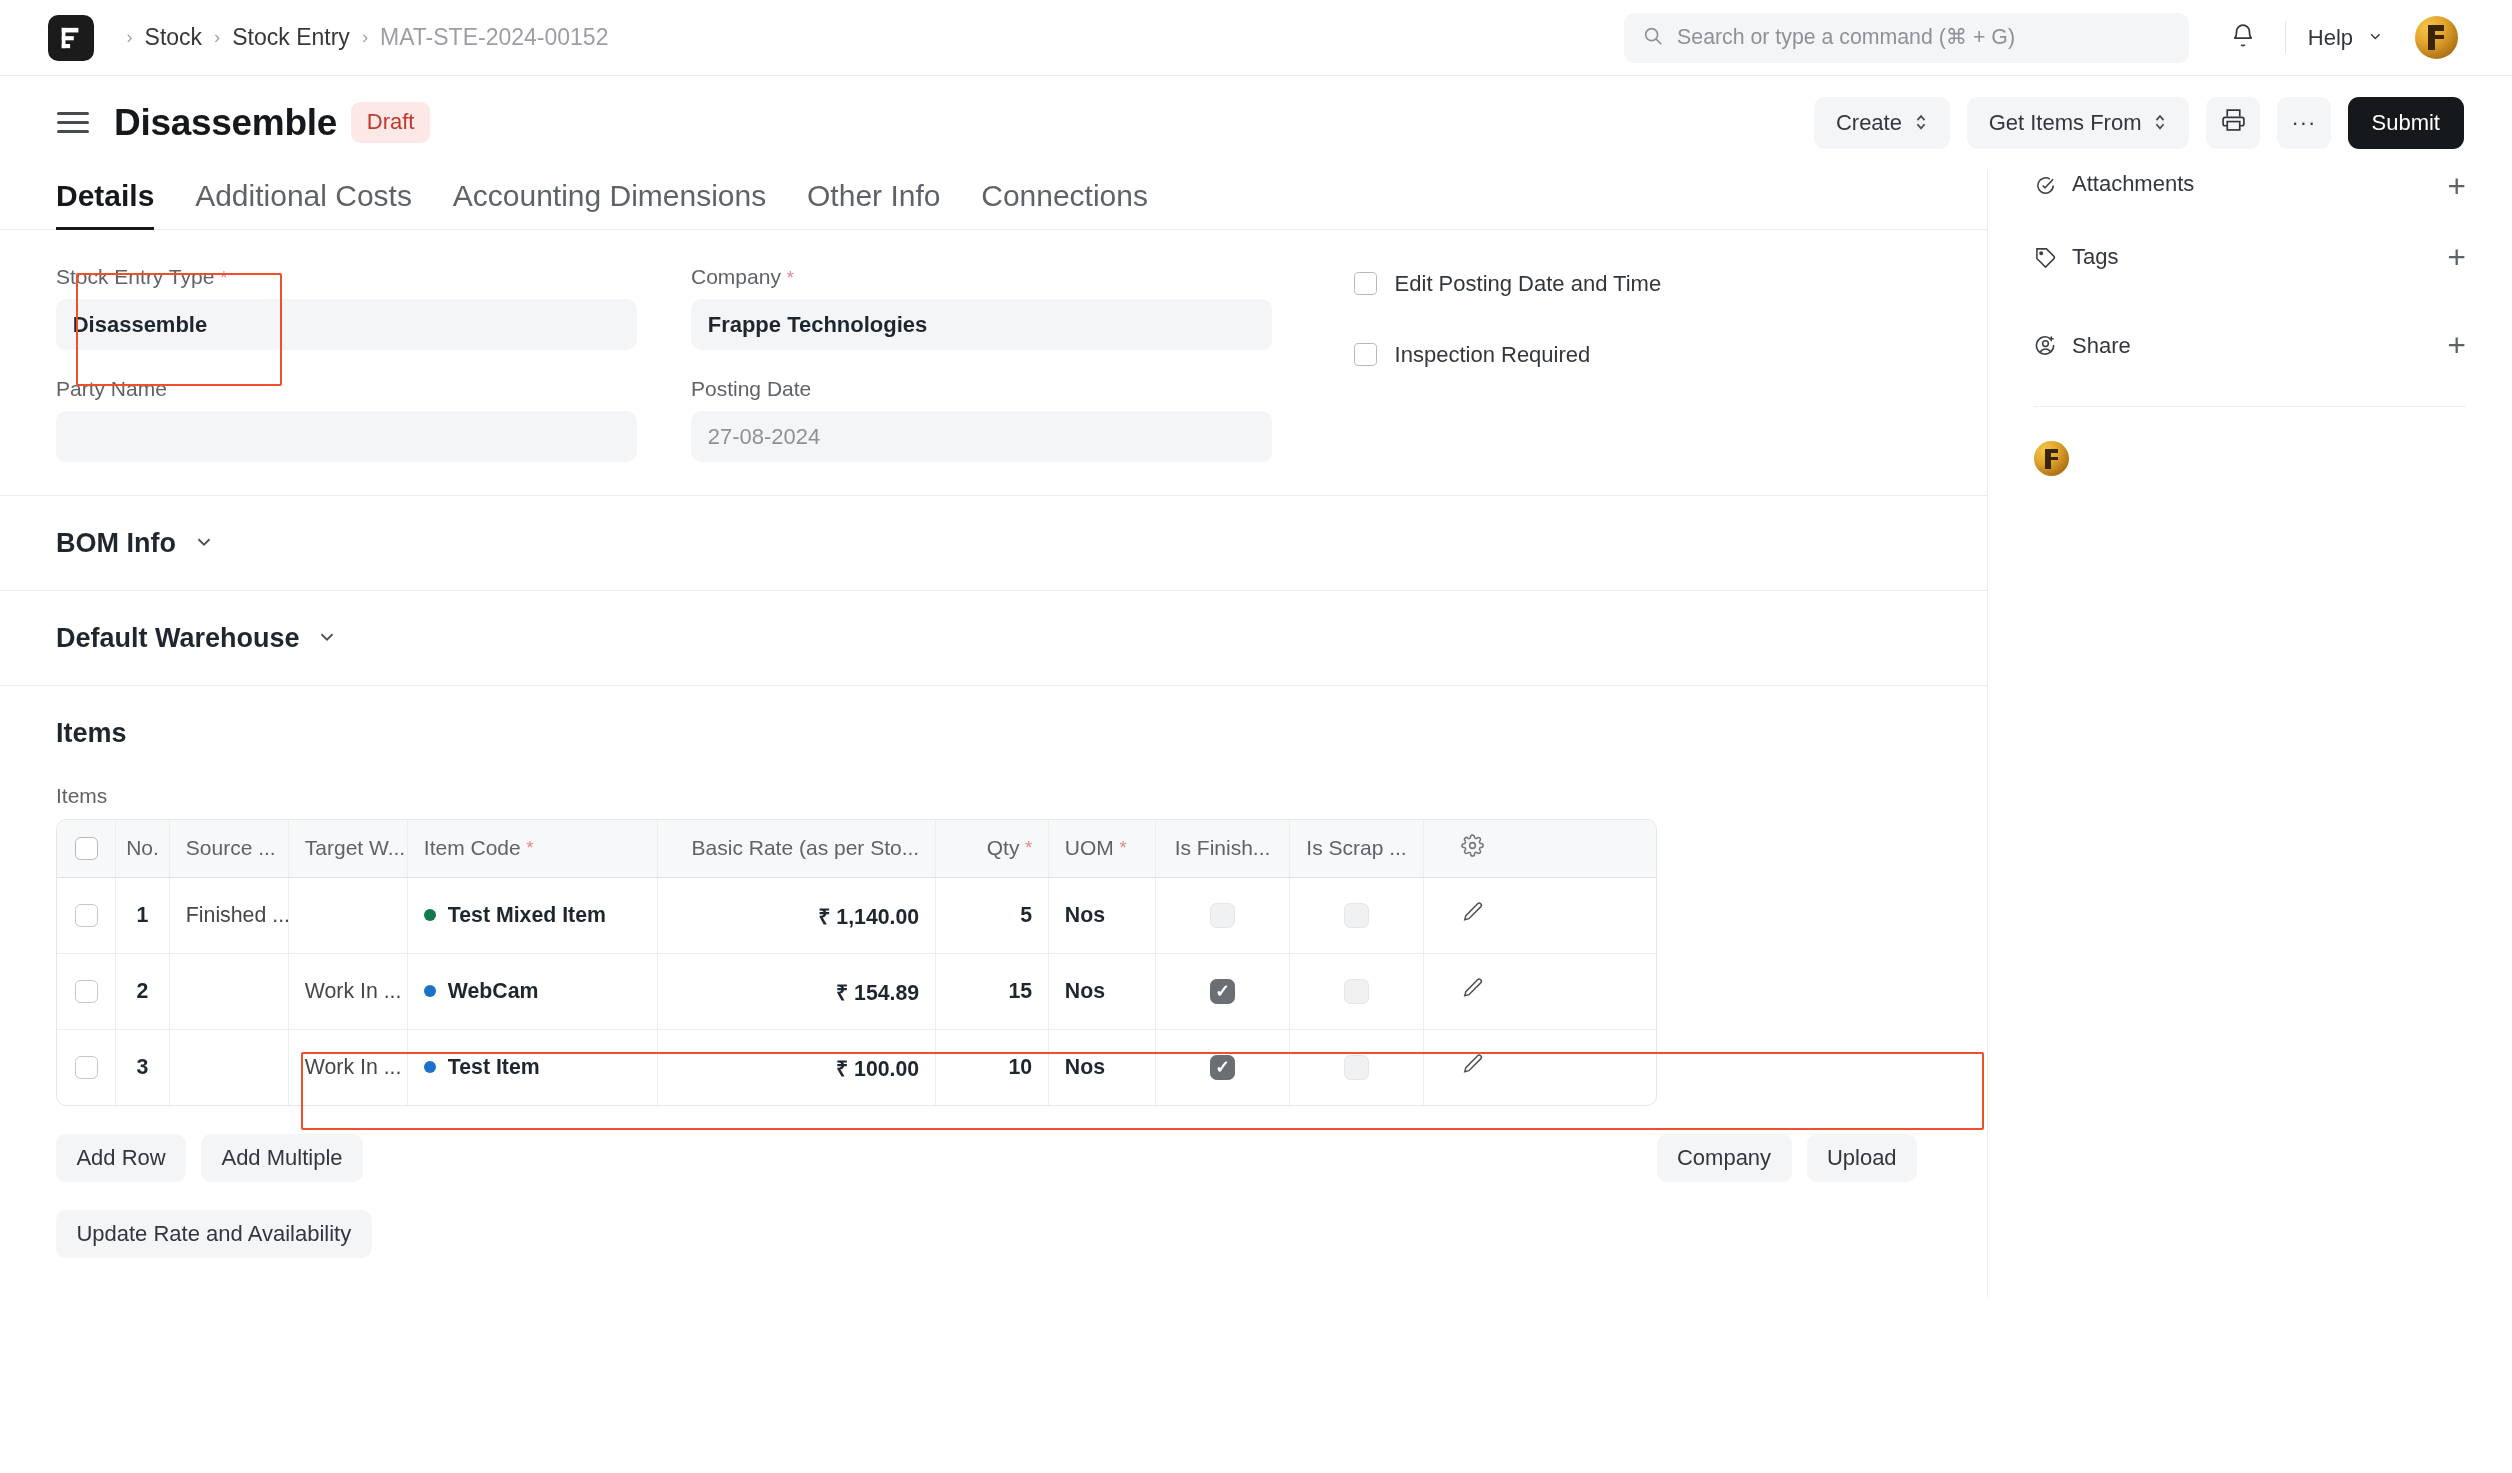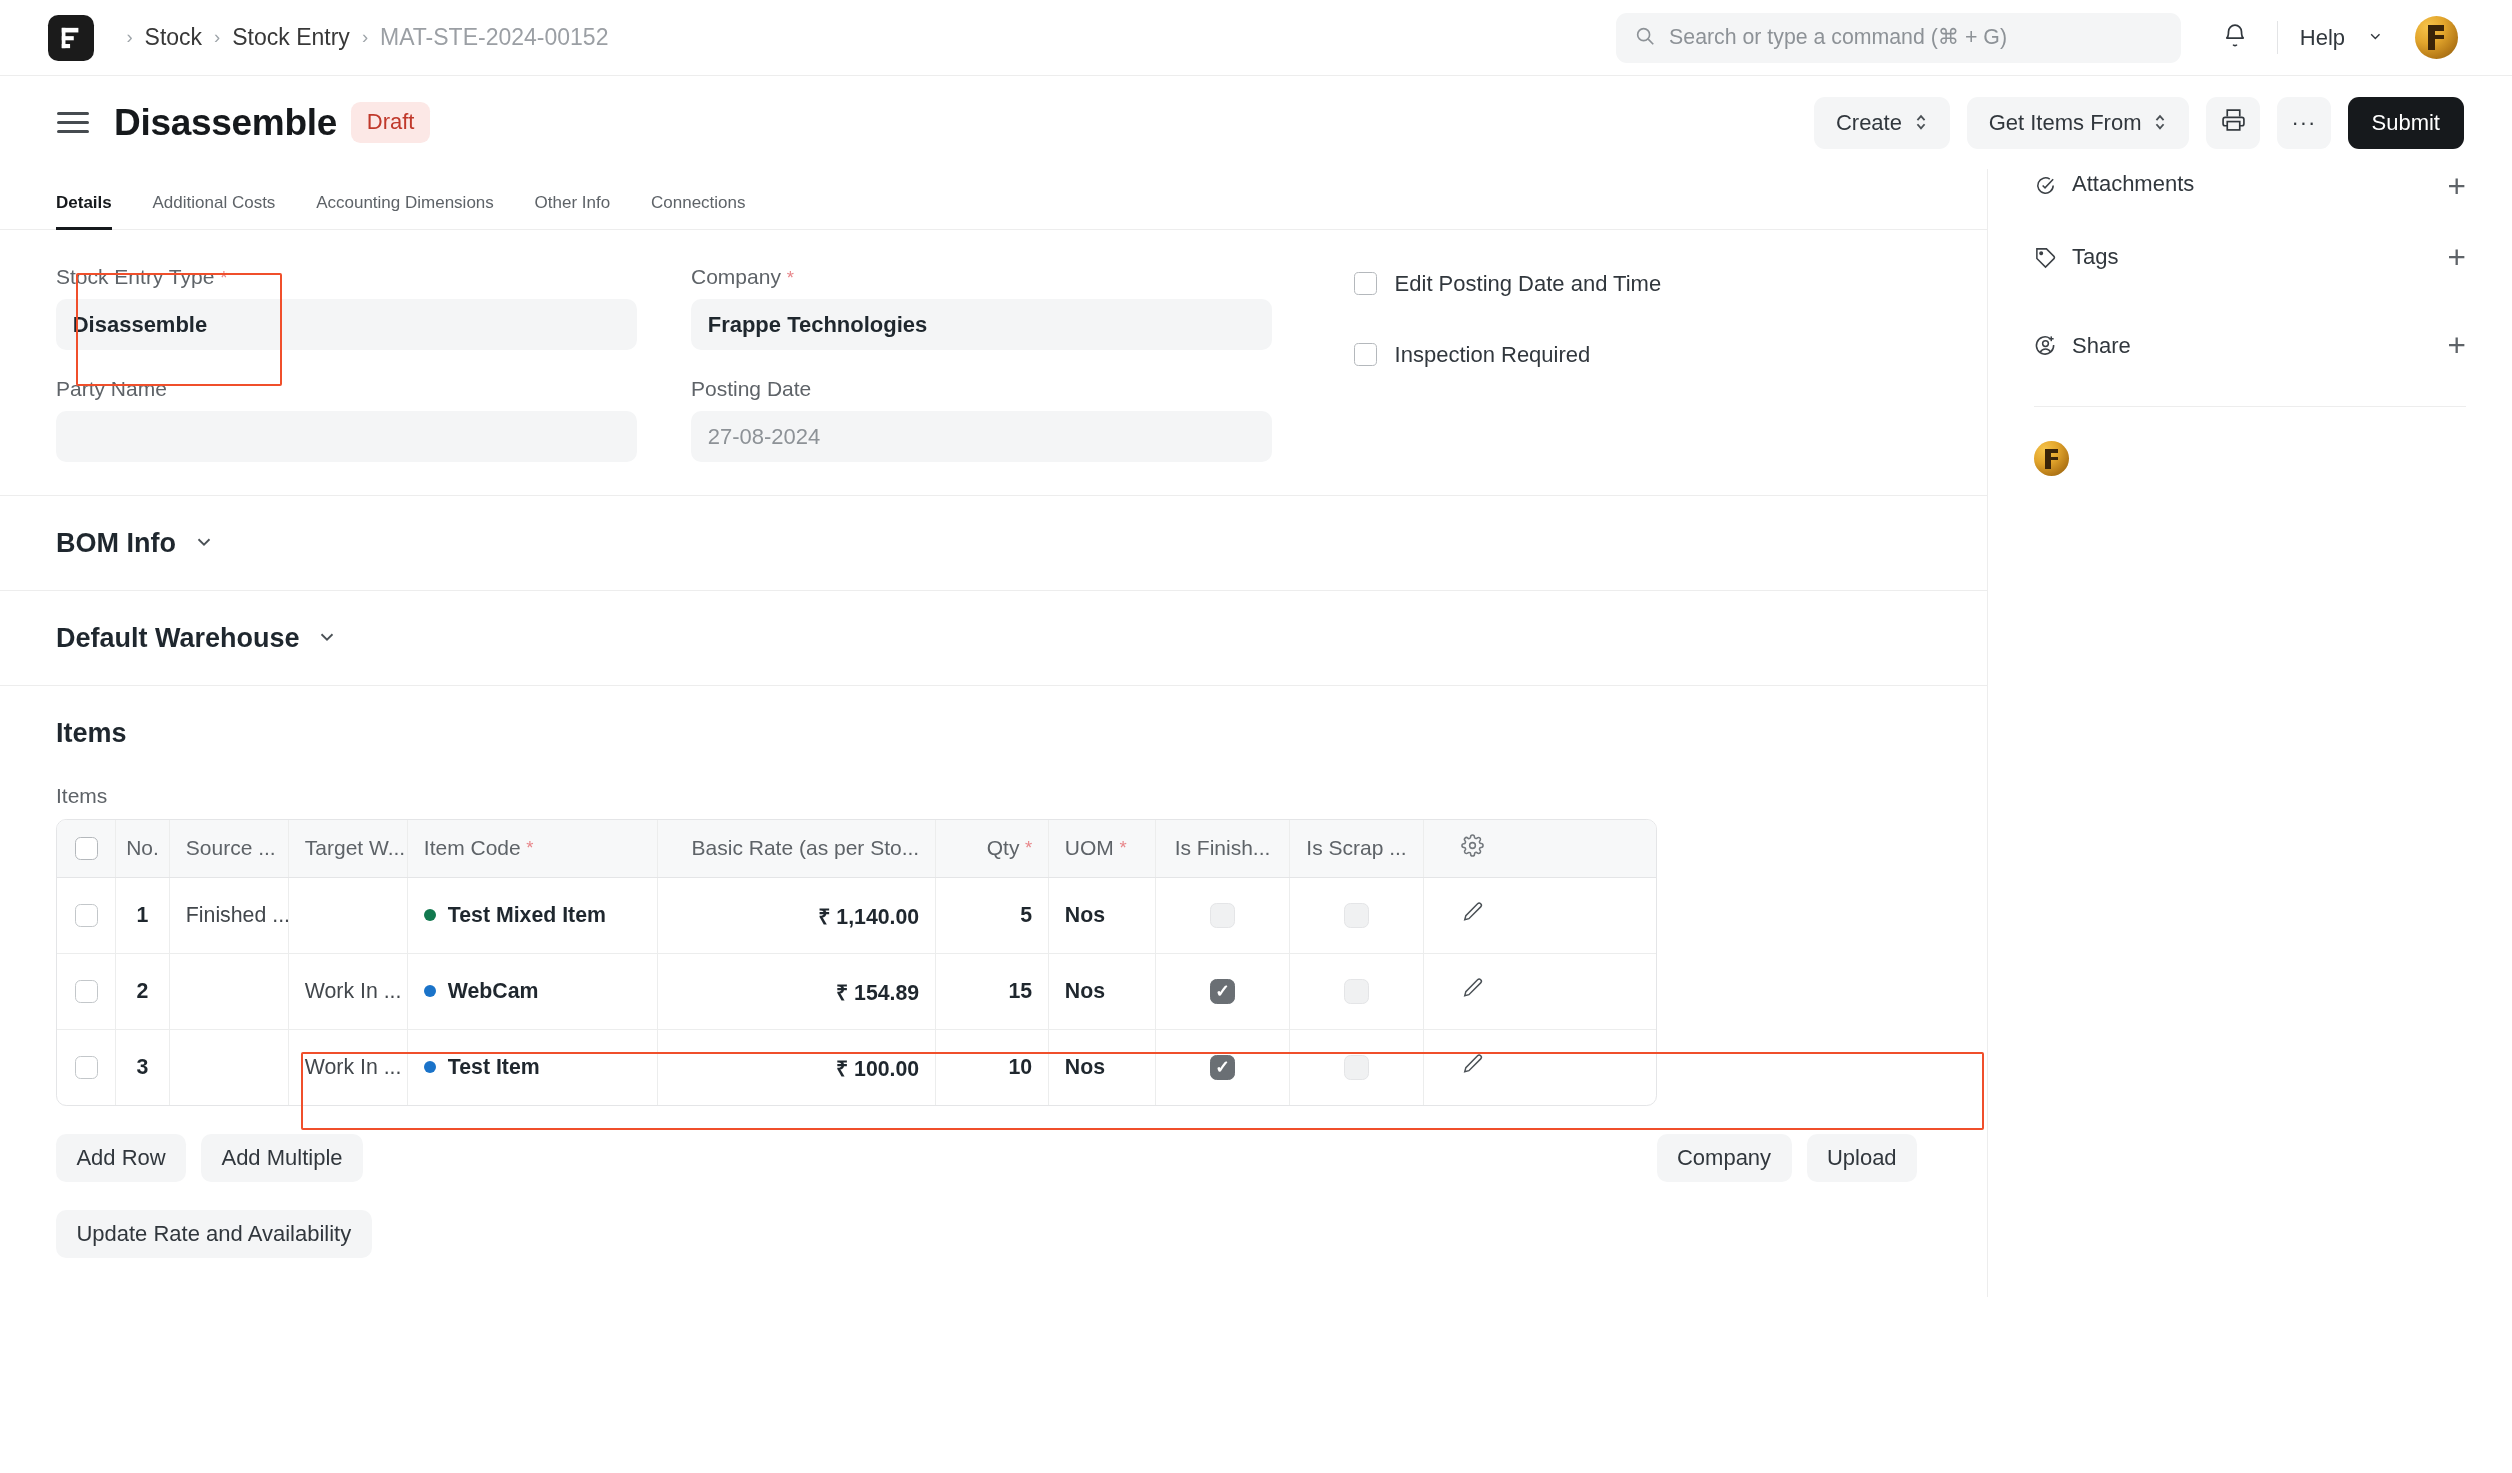--- a/index.html
+++ b/index.html
@@ -42,21 +42,21 @@
     border: none; outline: none; background: transparent;
     font-size: 21.3px; color: #42474c; font-family: inherit; width: 100%;
   }
   .search-box input::placeholder { color: #8d9297; }
   .bell-btn {
     width: 57px; height: 50px; display:flex; align-items:center; justify-content:center;
     margin-left: 26px;
   }
   .nav-divider { width: 0.9px; height: 33px; background: #e3e4e6; margin: 0 13px; }
   .help-btn {
-    display: flex; align-items: center; gap: 22px;
+    display: flex; align-items: center; gap: 14px;
     font-size: 22px; color: #31373d; padding: 7.4px 9.3px;
   }
   .avatar {
     width: 43px; height: 43px; border-radius: 50%; margin-left: 22px;
     background:
       radial-gradient(circle at 30% 25%, #f6c34a 0%, #e2a52c 38%, #b77b18 70%, #8a5d12 100%);
     position: relative; overflow: hidden; flex: 0 0 auto;
   }
   .avatar::after {
     content: ""; position: absolute; left: 30%; top: 22%;
@@ -97,21 +97,21 @@
   .body-wrap { display: flex; }
   .form-col { width: 1988px; border-right: 0.9px solid #ededed; }
   .side-col { width: 524px; padding: 0 46px 0 46px; position: relative; }
 
   
   .tabs {
     display: flex; gap: 0; border-bottom: 0.9px solid #ededed;
     padding: 0 56px; height: 61px; align-items: flex-end;
   }
   .tab {
-    font-size: 17px; color: #5e6368; padding: 0 20.4px 15.8px; cursor: pointer;
+    font-size: 30px; color: #5e6368; padding: 0 20.4px 15.8px; cursor: pointer;
     position: relative; white-space: nowrap;
   }
   .tab:first-child { padding-left: 0; margin-left: 0; }
   .tab.active { color: #16191c; font-weight: bold; }
   .tab.active::after {
     content: ""; position: absolute; left: 0; right: 20.4px; bottom: -0.9px;
     height: 2.8px; background: #16191c;
   }
 
   

